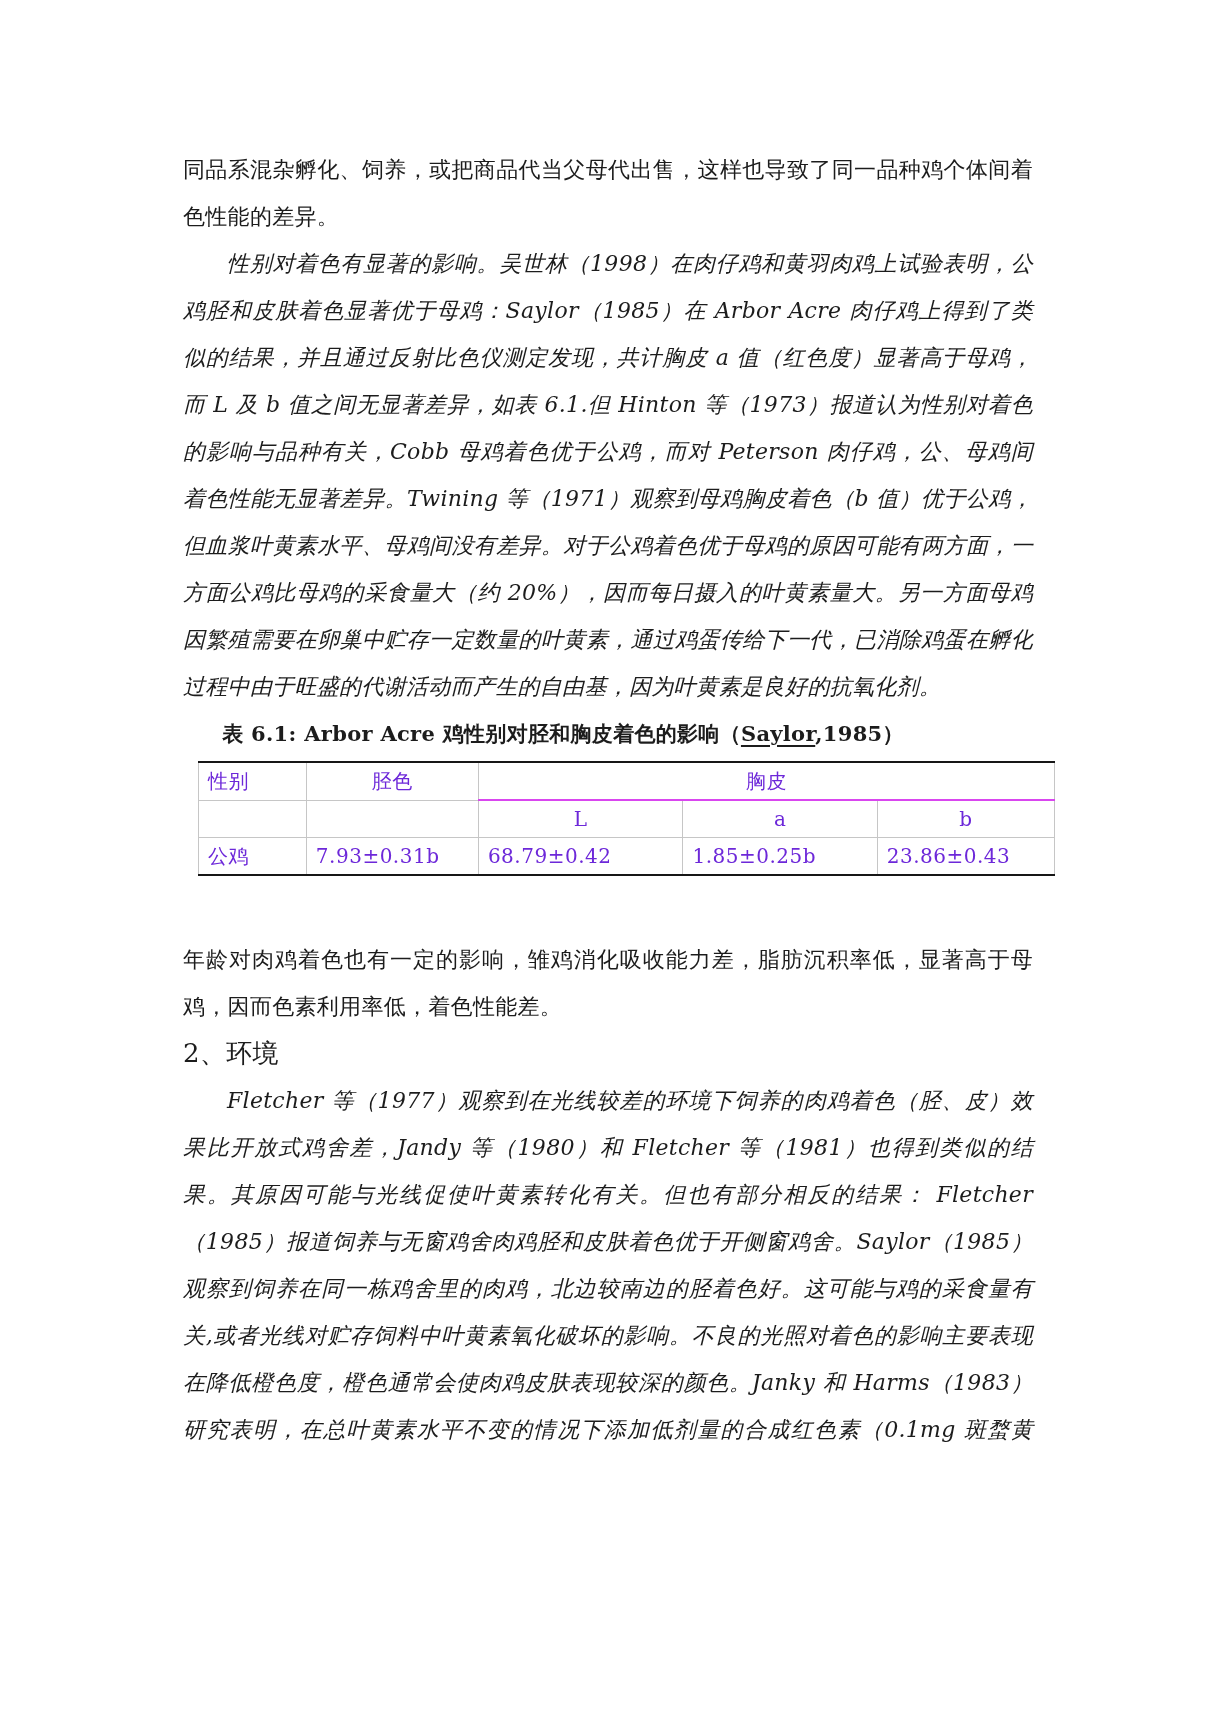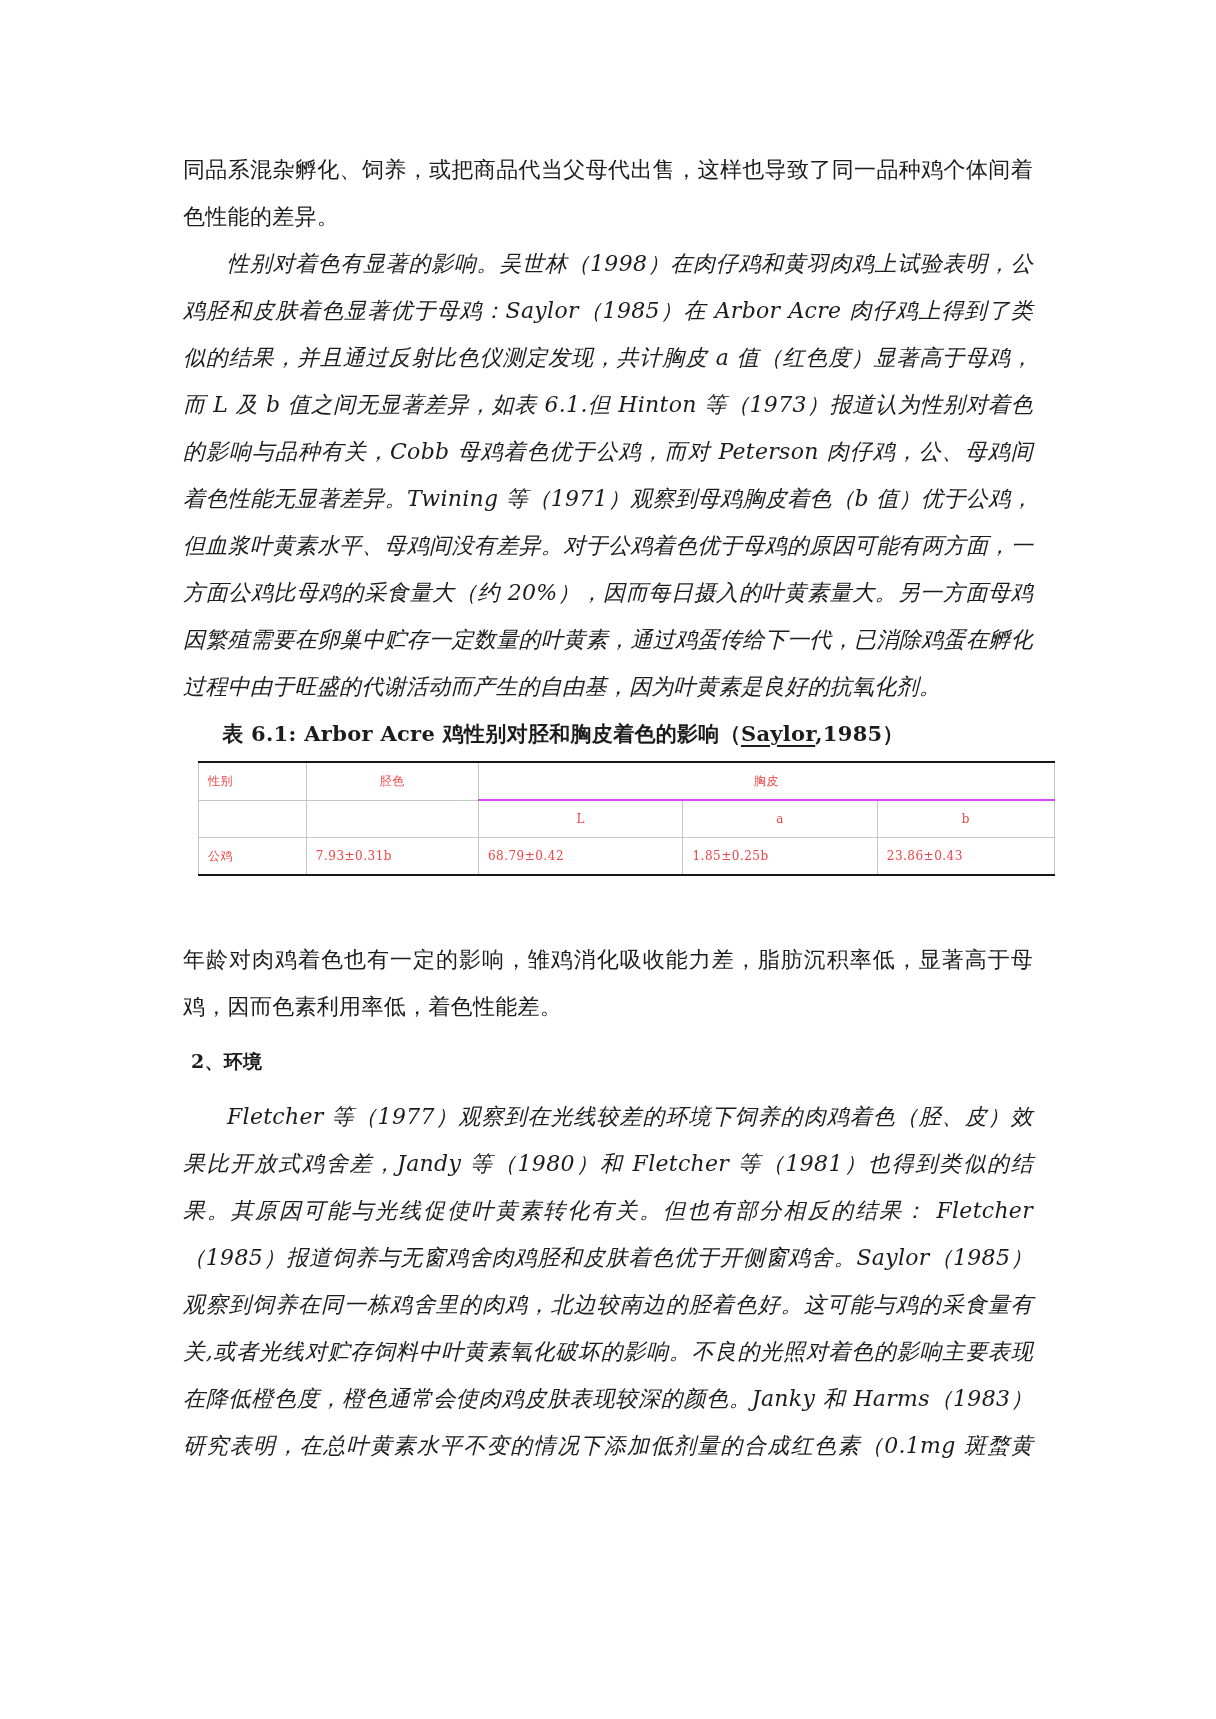--- a/index.html
+++ b/index.html
@@ -16,25 +16,24 @@
   }
   p.body-text {
     margin: 0;
     font-size: 22px;
     line-height: 47px;
     text-align: justify;
     letter-spacing: 0.3px;
   }
   p.body-text.indent { text-indent: 2em; font-style: italic; }
   p.heading-line {
-    margin: 8px;
-    font-size: 19px;
+    margin: 0;
+    font-size: 26px;
     line-height: 47px;
     letter-spacing: 0.3px;
-    font-weight: bold;
   }
   p.table-caption {
     margin: 0;
     font-size: 21px;
     line-height: 47px;
     font-weight: bold;
     text-align: center;
     padding-right: 90px;
     letter-spacing: 0.3px;
   }
@@ -46,22 +45,22 @@
     text-underline-offset: 4px;
     text-decoration: underline;
   }
   table.dtable {
     border-collapse: collapse;
     table-layout: fixed;
     width: 857px;
     margin: 4px 0 60px 15px;
     border-top: 2px solid #161616;
     border-bottom: 2px solid #161616;
-    font-size: 12px;
-    color: #ef4444;
+    font-size: 20px;
+    color: #6d28d9;
     padding-left: 16px;
   }
   table.dtable td {
     border: 1px solid #c6c6c6;
     height: 34px;
     padding: 1px 9px;
     overflow: hidden;
     white-space: nowrap;
     letter-spacing: 0.5px;
   }

